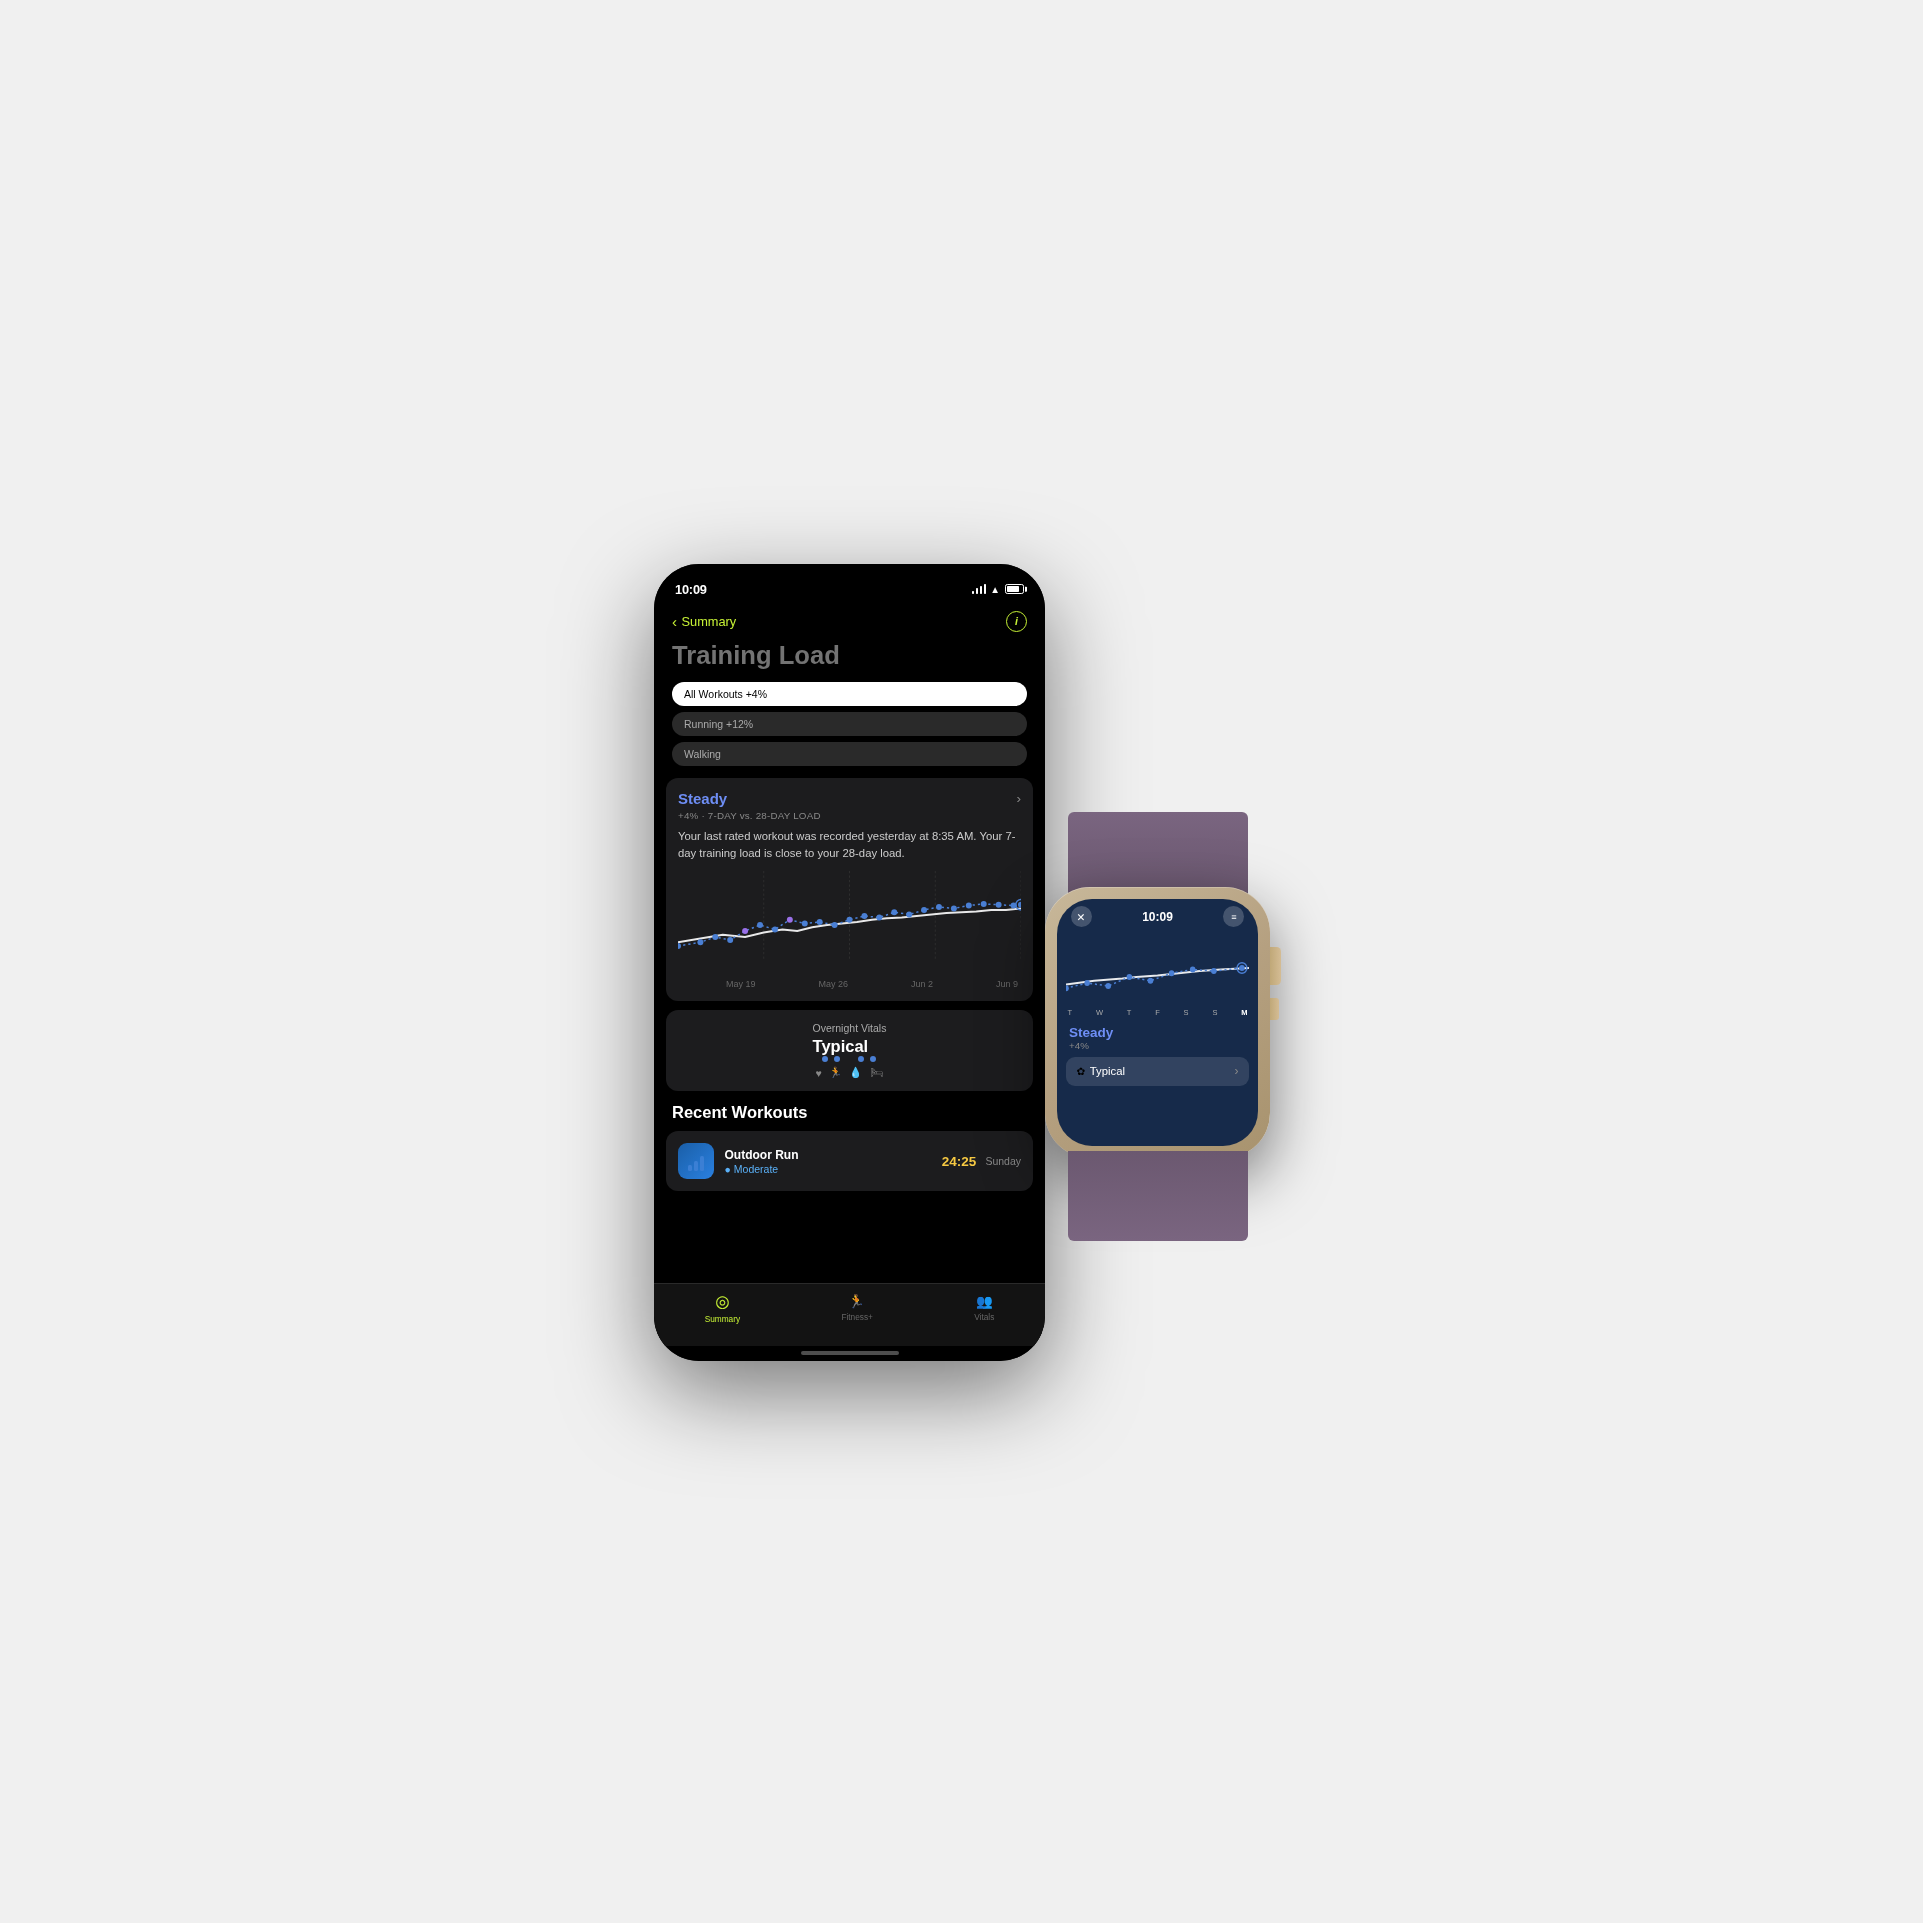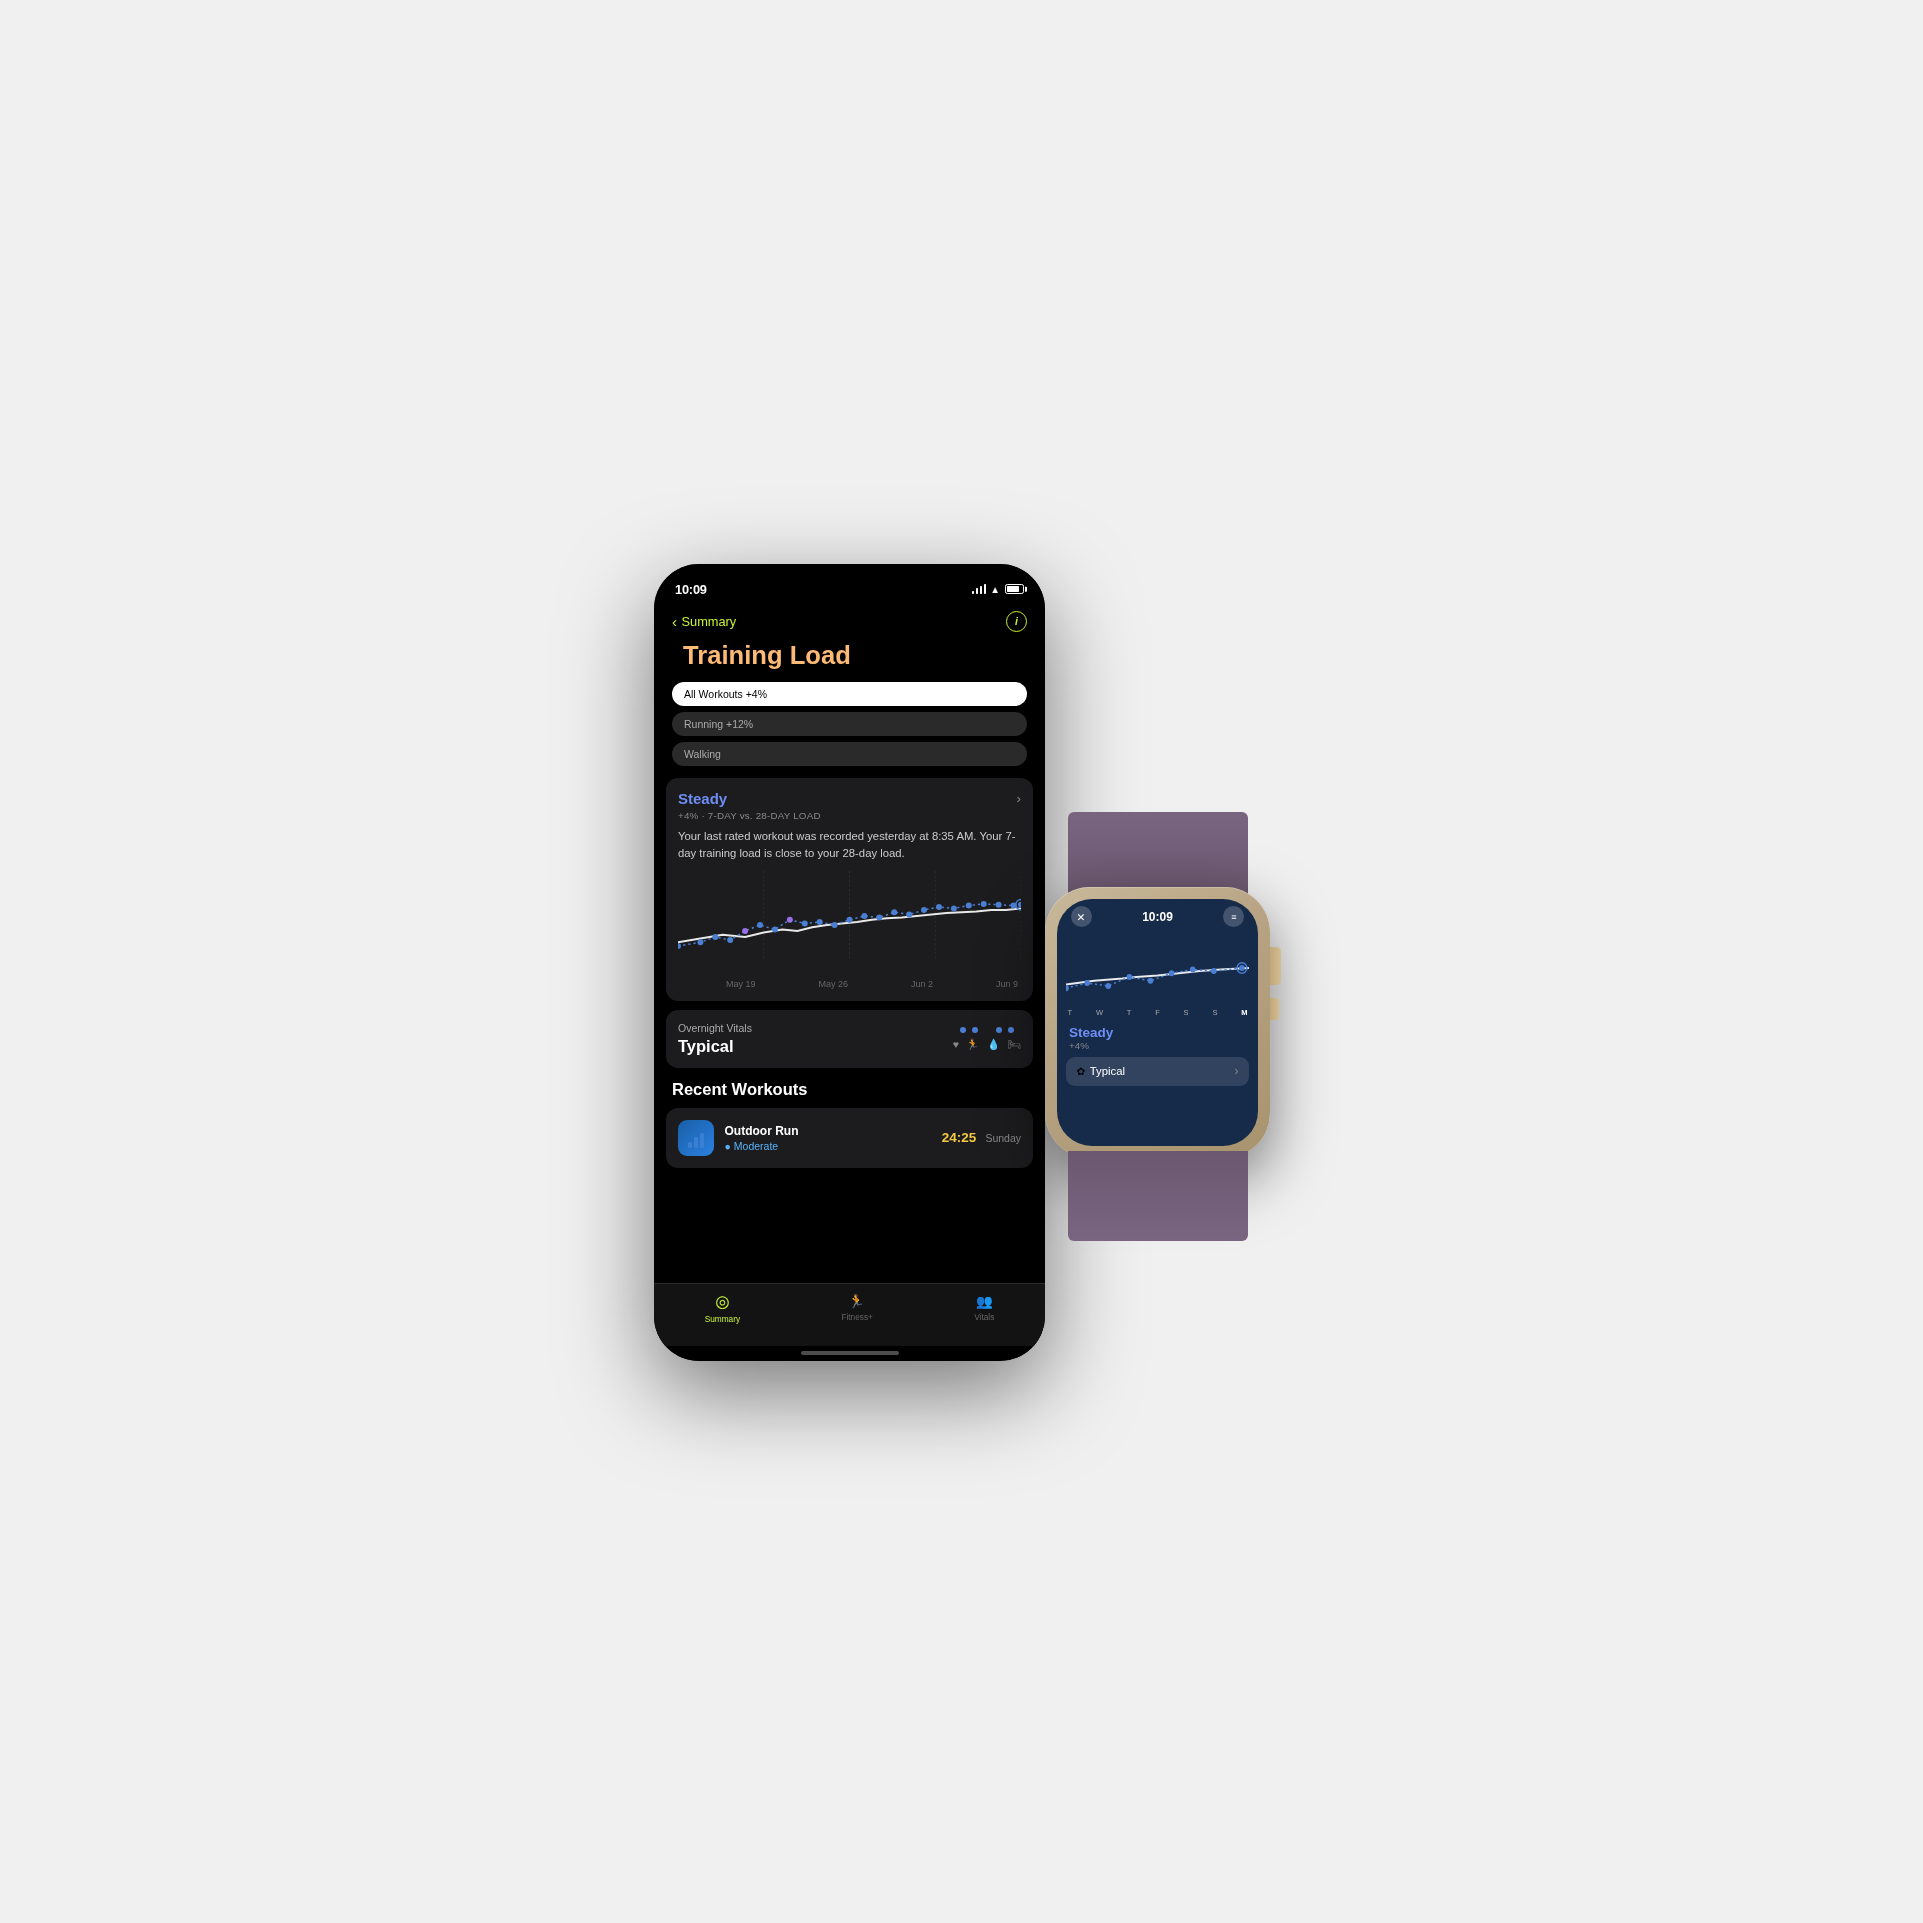--- a/index.html
+++ b/index.html
@@ -165,24 +165,24 @@
       display: flex;
       align-items: center;
       justify-content: center;
       color: #c6f135;
       font-size: 10.5px;
       font-style: italic;
       font-weight: 700;
     }
 
     .page-title {
-      color: #fdba74;
+      color: #737373;
       font-size: 25.6px;
       font-weight: 700;
-      padding: 3px 29px 12px;
+      padding: 3px 18px 12px;
       flex-shrink: 0;
     }
 
     
     .segment-container {
       padding: 0 18px 12px;
       flex-shrink: 0;
       overflow: hidden;
     }
 
@@ -281,20 +281,21 @@
     
     .vitals-card {
       background: #1c1c1e;
       border-radius: 12px;
       margin: 0 12px 12px;
       padding: 12px;
       display: flex;
       align-items: center;
       justify-content: space-between;
       flex-shrink: 0;
+      flex-direction: column;
     }
 
     .vitals-left {}
 
     .vitals-title {
       color: #aaa;
       font-size: 10.5px;
       margin-bottom: 3px;
     }
 

